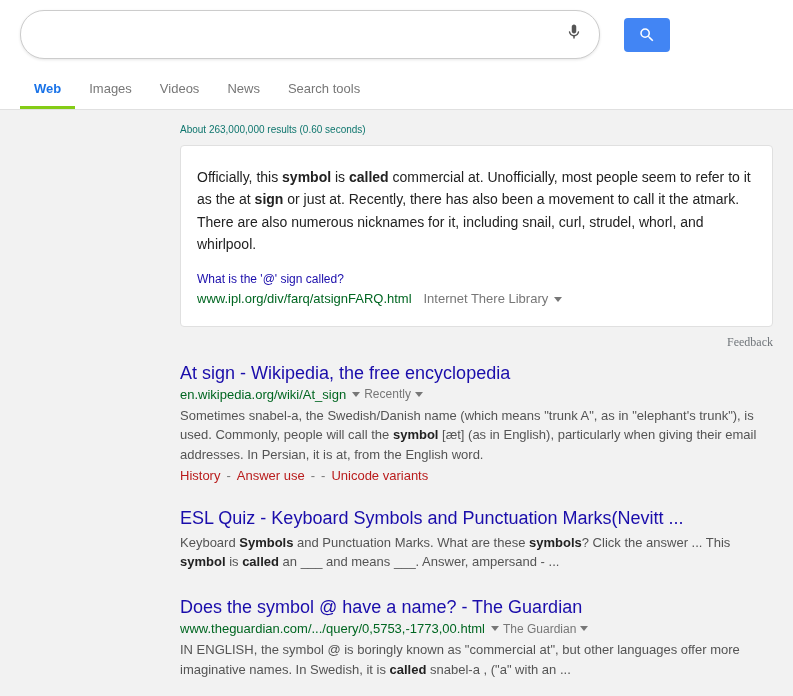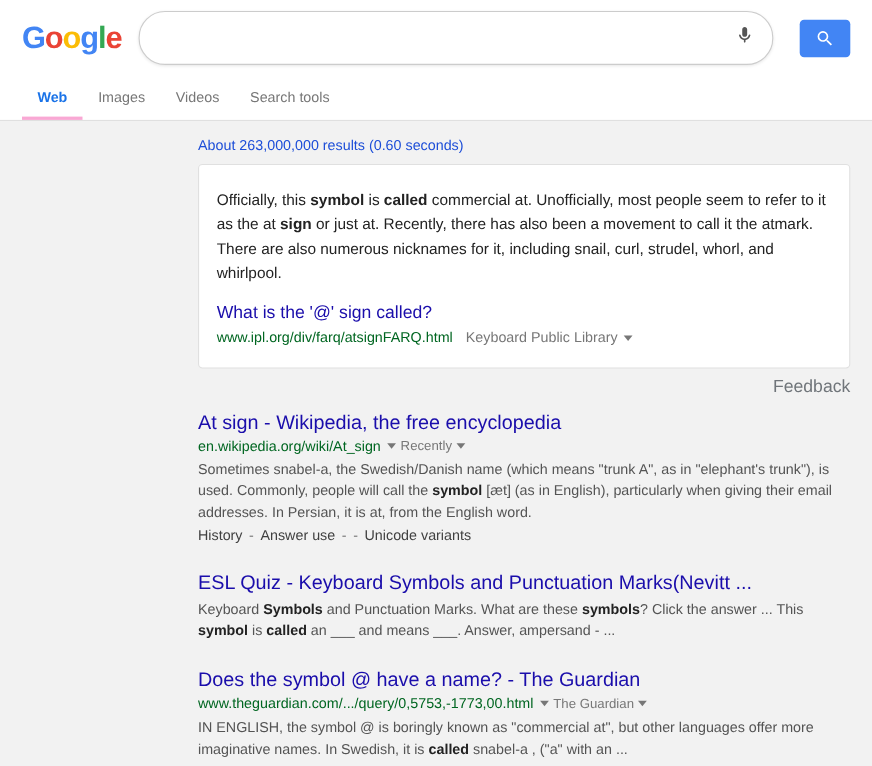--- a/index.html
+++ b/index.html
@@ -84,76 +84,77 @@
       color: #777;
       cursor: pointer;
       text-decoration: none;
       border-bottom: 3px solid transparent;
       display: flex;
       align-items: center;
       gap: 4px;
     }
     .nav-tab.active {
       color: #1a73e8;
-      border-bottom: 3px solid #f9a8d4;
+      border-bottom: 3px solid #84cc16;
       font-weight: bold;
     }
     .nav-tab-more { display: flex; align-items: center; gap: 2px; }
 
     
     #results-area {
       background: #f2f2f2;
       padding: 0 20px;
     }
     #results-count {
-      font-size: 13px;
-      color: #1d4ed8;
+      font-size: 10px;
+      color: #0f766e;
       padding: 14px 0 10px 160px;
     }
 
     
     #featured-snippet {
       margin-left: 160px;
       max-width: 600px;
       background: #fff;
       border: 1px solid #e0e0e0;
       border-radius: 4px;
       padding: 20px 16px;
       margin-bottom: 8px;
     }
     #featured-snippet p {
       font-size: 14px;
       line-height: 1.6;
       color: #222;
       margin-bottom: 16px;
     }
     #featured-snippet a.snippet-title {
-      font-size: 16px;
+      font-size: 12px;
       color: #1a0dab;
       text-decoration: none;
       display: block;
       margin-bottom: 4px;
     }
     #featured-snippet .snippet-url {
       font-size: 13px;
       color: #006621;
     }
     #featured-snippet .snippet-source {
       font-size: 13px;
       color: #777;
       margin-left: 8px;
     }
     #feedback-line {
       text-align: right;
       max-width: 760px;
       margin-left: 160px;
-      font-size: 16px;
+      font-size: 12px;
       color: #70757a;
       margin-bottom: 12px;
       cursor: pointer;
+      font-family: Liberation Serif, serif;
     }
 
     
     .result-item {
       margin-left: 160px;
       max-width: 600px;
       margin-bottom: 24px;
       background: transparent;
     }
     .result-title {
@@ -187,21 +188,21 @@
       line-height: 1.5;
     }
     .result-desc strong { font-weight: bold; color: #222; }
     .result-links {
       display: flex;
       gap: 6px;
       margin-top: 4px;
       font-size: 13px;
     }
     .result-link {
-      color: #404040;
+      color: #b91c1c;
       text-decoration: none;
     }
     .result-link-sep { color: #777; }
 
     .dropdown-arrow {
       display: inline-block;
       width: 0;
       height: 0;
       border-left: 4px solid transparent;
       border-right: 4px solid transparent;
@@ -209,23 +210,20 @@
       margin-left: 2px;
       vertical-align: middle;
     }
   </style>
 </head>
 <body>
 
 <div id="header">
   <div id="header-top">
 
-    <a id="logo" href="#">
-      <span class="logo-g">G</span><span class="logo-o1">o</span><span class="logo-o2">o</span><span class="logo-g2">g</span><span class="logo-l">l</span><span class="logo-e">e</span>
-    </a>
 
     <div id="search-bar">
       <input type="text" id="search-input" style="">
       <button id="mic-btn">
         <svg width="18" height="22" viewBox="0 0 24 24" fill="#555">
           <path d="M12 14c1.66 0 3-1.34 3-3V5c0-1.66-1.34-3-3-3S9 3.34 9 5v6c0 1.66 1.34 3 3 3zm5.91-3c-.49 0-.9.36-.98.85C16.52 14.2 14.47 16 12 16s-4.52-1.8-4.93-4.15c-.08-.49-.49-.85-.98-.85-.61 0-1.09.54-1 1.14.49 3 2.89 5.35 5.91 5.78V20c0 .55.45 1 1 1s1-.45 1-1v-2.08c3.02-.43 5.42-2.78 5.91-5.78.1-.6-.39-1.14-1-1.14z"></path>
         </svg>
       </button>
     </div>
 
@@ -233,37 +231,38 @@
       <svg width="18" height="18" viewBox="0 0 24 24" fill="#fff">
         <path d="M15.5 14h-.79l-.28-.27A6.471 6.471 0 0 0 16 9.5 6.5 6.5 0 1 0 9.5 16c1.61 0 3.09-.59 4.23-1.57l.27.28v.79l5 4.99L20.49 19l-4.99-5zm-6 0C7.01 14 5 11.99 5 9.5S7.01 5 9.5 5 14 7.01 14 9.5 11.99 14 9.5 14z"></path>
       </svg>
     </button>
   </div>
 
   <nav id="nav-tabs">
     <a class="nav-tab active" href="#">Web</a>
     <a class="nav-tab" href="#">Images</a>
     <a class="nav-tab" href="#">Videos</a>
+    <a class="nav-tab" href="#">News</a>
     <a class="nav-tab" href="#">Search tools</a>
   </nav>
 </div>
 
 <div id="results-area">
 
   <div id="results-count">About 263,000,000 results (0.60 seconds)</div>
 
   <div id="featured-snippet">
     <p>
       Officially, this <strong>symbol</strong> is <strong>called</strong> commercial at. Unofficially, most people seem to refer to it as the at <strong>sign</strong> or just at. Recently, there has also been a movement to call it the atmark. There are also numerous nicknames for it, including snail, curl, strudel, whorl, and whirlpool.
     </p>
     <a href="#" class="snippet-title">What is the '@' sign called?</a>
     <div>
       <span class="snippet-url">www.ipl.org/div/farq/atsignFARQ.html</span>
       <span class="snippet-source">
-        <span>Keyboard Public Library</span>
+        <span>Internet There Library</span>
         <span class="dropdown-arrow"></span>
       </span>
     </div>
   </div>
 
   <div id="feedback-line">Feedback</div>
 
   <div class="result-item">
     <a href="#" class="result-title">At sign - Wikipedia, the free encyclopedia</a>
     <div class="result-url-line">

